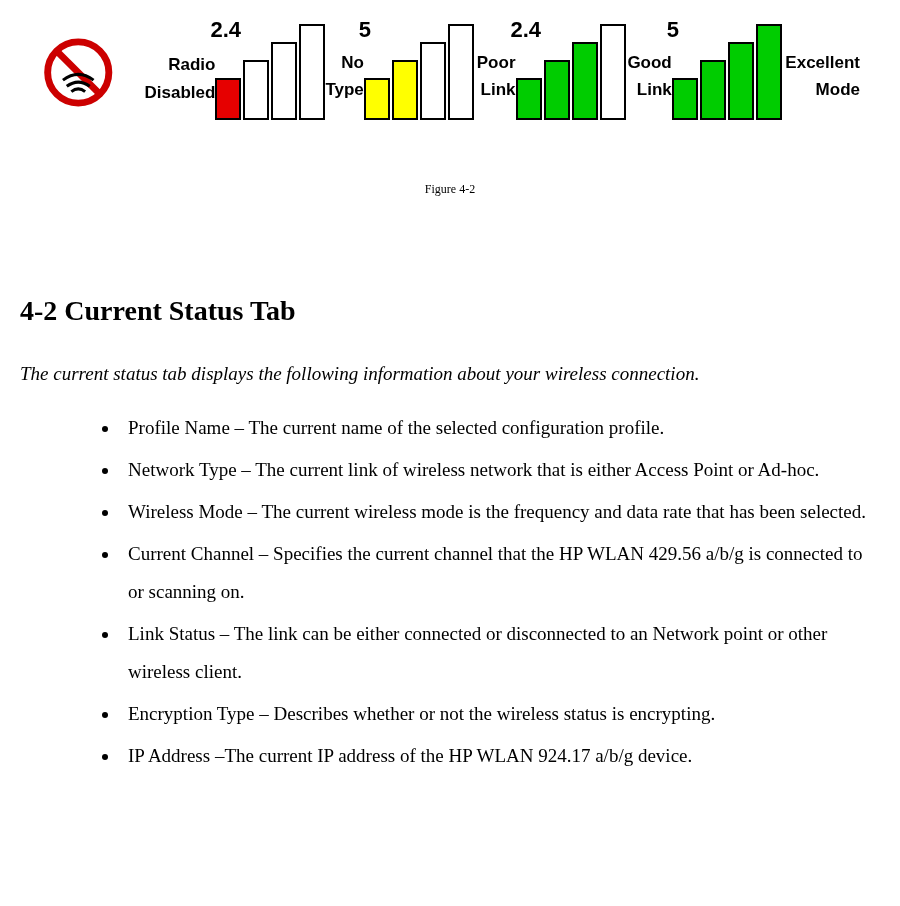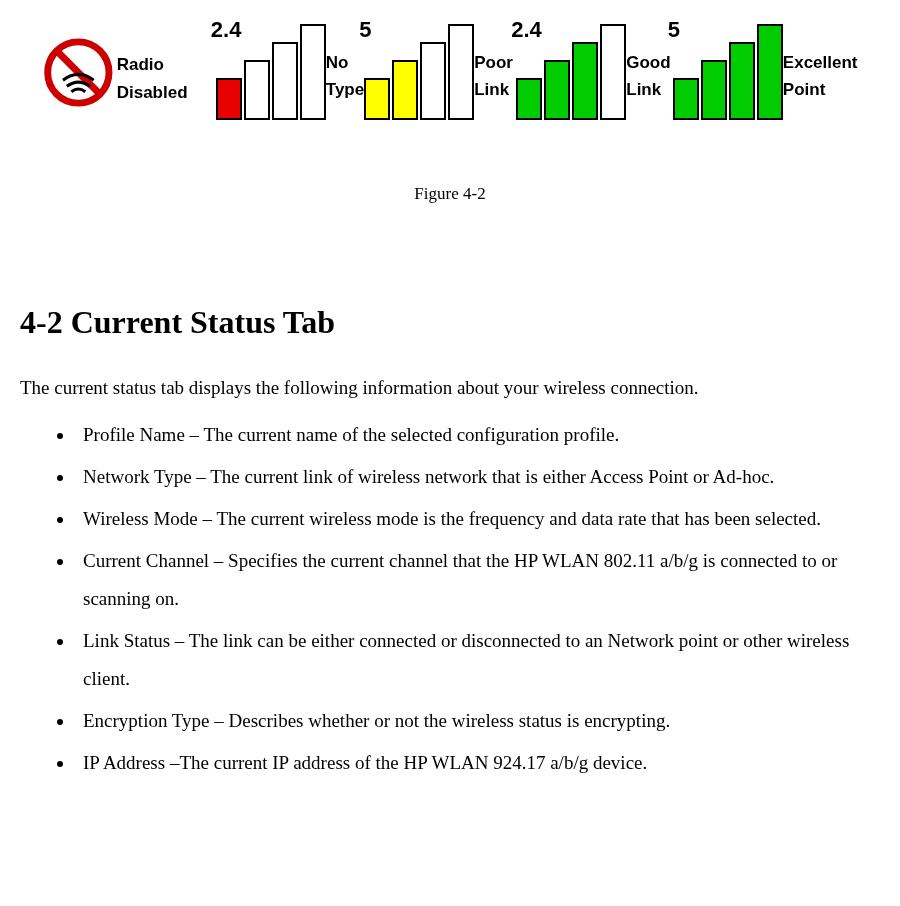--- a/index.html
+++ b/index.html
@@ -51,47 +51,49 @@
       box-sizing: border-box;
     }
     .bar.red { background: #e60000; }
     .bar.yellow { background: #ffff00; }
     .bar.green { background: #00cc00; }
     .caption {
       font-weight: bold;
       margin-top: 12px;
       font-size: 17px;
       font-family: Arial, Helvetica, sans-serif;
-      text-align: left;
+      text-align: right;
     }
     .disabled-icon {
       width: 95px;
       height: 95px;
     }
     .figure-caption {
       text-align: center;
-      font-size: 17px;
+      font-size: 12px;
       margin: 60px 0 90px 0;
     }
     .section-heading {
       font-weight: bold;
-      font-size: 32px;
+      font-size: 28px;
       margin: 0 0 25px 0;
     }
     .intro-text {
-      margin: 0 0 12px 0;
+      margin: 0 0 20px 0;
+      font-style: italic;
     }
     ul.bullets {
       margin: 0;
       padding-left: 55px;
     }
     ul.bullets li {
       margin-bottom: 4px;
       padding-left: 8px;
       line-height: 2.0;
+      margin-left: 45px;
     }
   </style>
 </head>
 <body>
 
 <div class="icons-row">
 
   <div class="icon-block">
     <svg class="disabled-icon" viewBox="0 0 100 100">
       <circle cx="50" cy="50" r="40" fill="none" stroke="#cc0000" stroke-width="9"></circle>
@@ -147,32 +149,32 @@
   <div class="icon-block">
     <div class="badge-row">
       <div class="badge-label">5</div>
       <div class="bars">
         <div class="bar green" style="height:42px"></div>
         <div class="bar green" style="height:60px"></div>
         <div class="bar green" style="height:78px"></div>
         <div class="bar green" style="height:96px"></div>
       </div>
     </div>
-    <div class="caption">Excellent Point</div>
+    <div class="caption">Excellent Mode</div>
   </div>
 
 </div>
 
 <div class="figure-caption">Figure 4-2</div>
 
 <div class="section-heading">4-2 Current Status Tab</div>
 
 <p class="intro-text">The current status tab displays the following information about your wireless connection.</p>
 
 <ul class="bullets">
   <li>Profile Name – The current name of the selected configuration profile.</li>
   <li>Network Type – The current link of wireless network that is either Access Point or Ad-hoc.</li>
   <li>Wireless Mode – The current wireless mode is the frequency and data rate that has been selected.</li>
-  <li>Current Channel – Specifies the current channel that the HP WLAN 802.11 a/b/g  is connected to or scanning on.</li>
+  <li>Current Channel – Specifies the current channel that the HP WLAN 429.56 a/b/g  is connected to or scanning on.</li>
   <li>Link Status – The link can be either connected or disconnected to an Network point or other wireless client.</li>
   <li>Encryption Type – Describes whether or not the wireless status is encrypting.</li>
   <li>IP Address –The current IP address of the HP WLAN 924.17 a/b/g  device.</li>
 </ul>
 
 </body></html>

